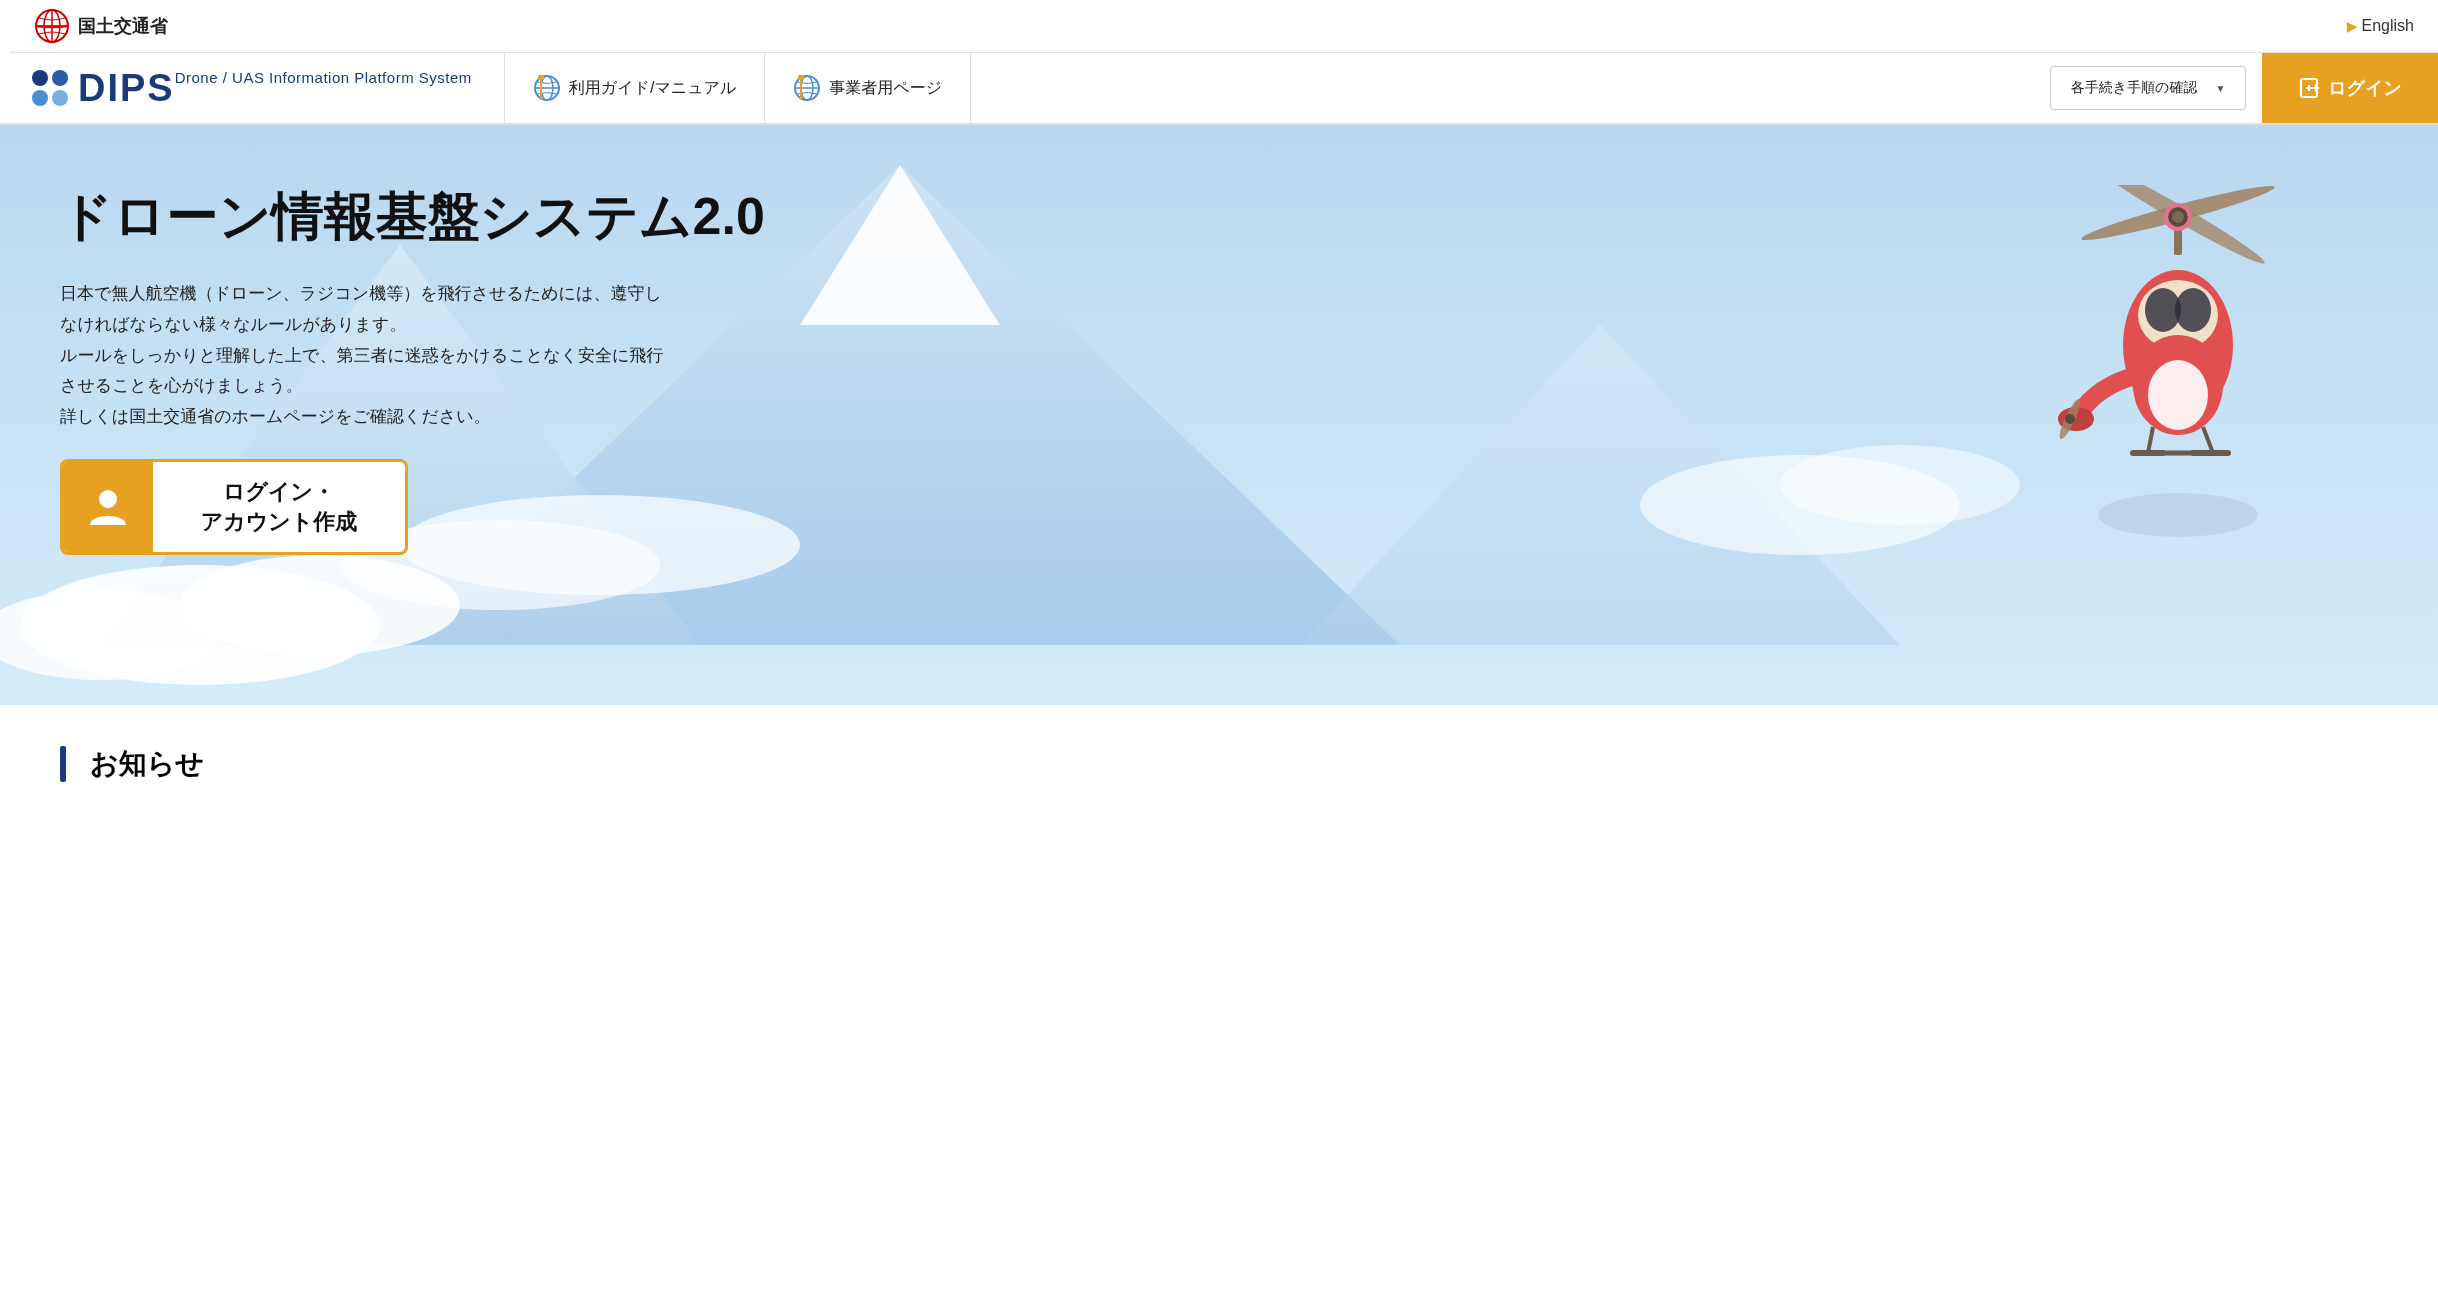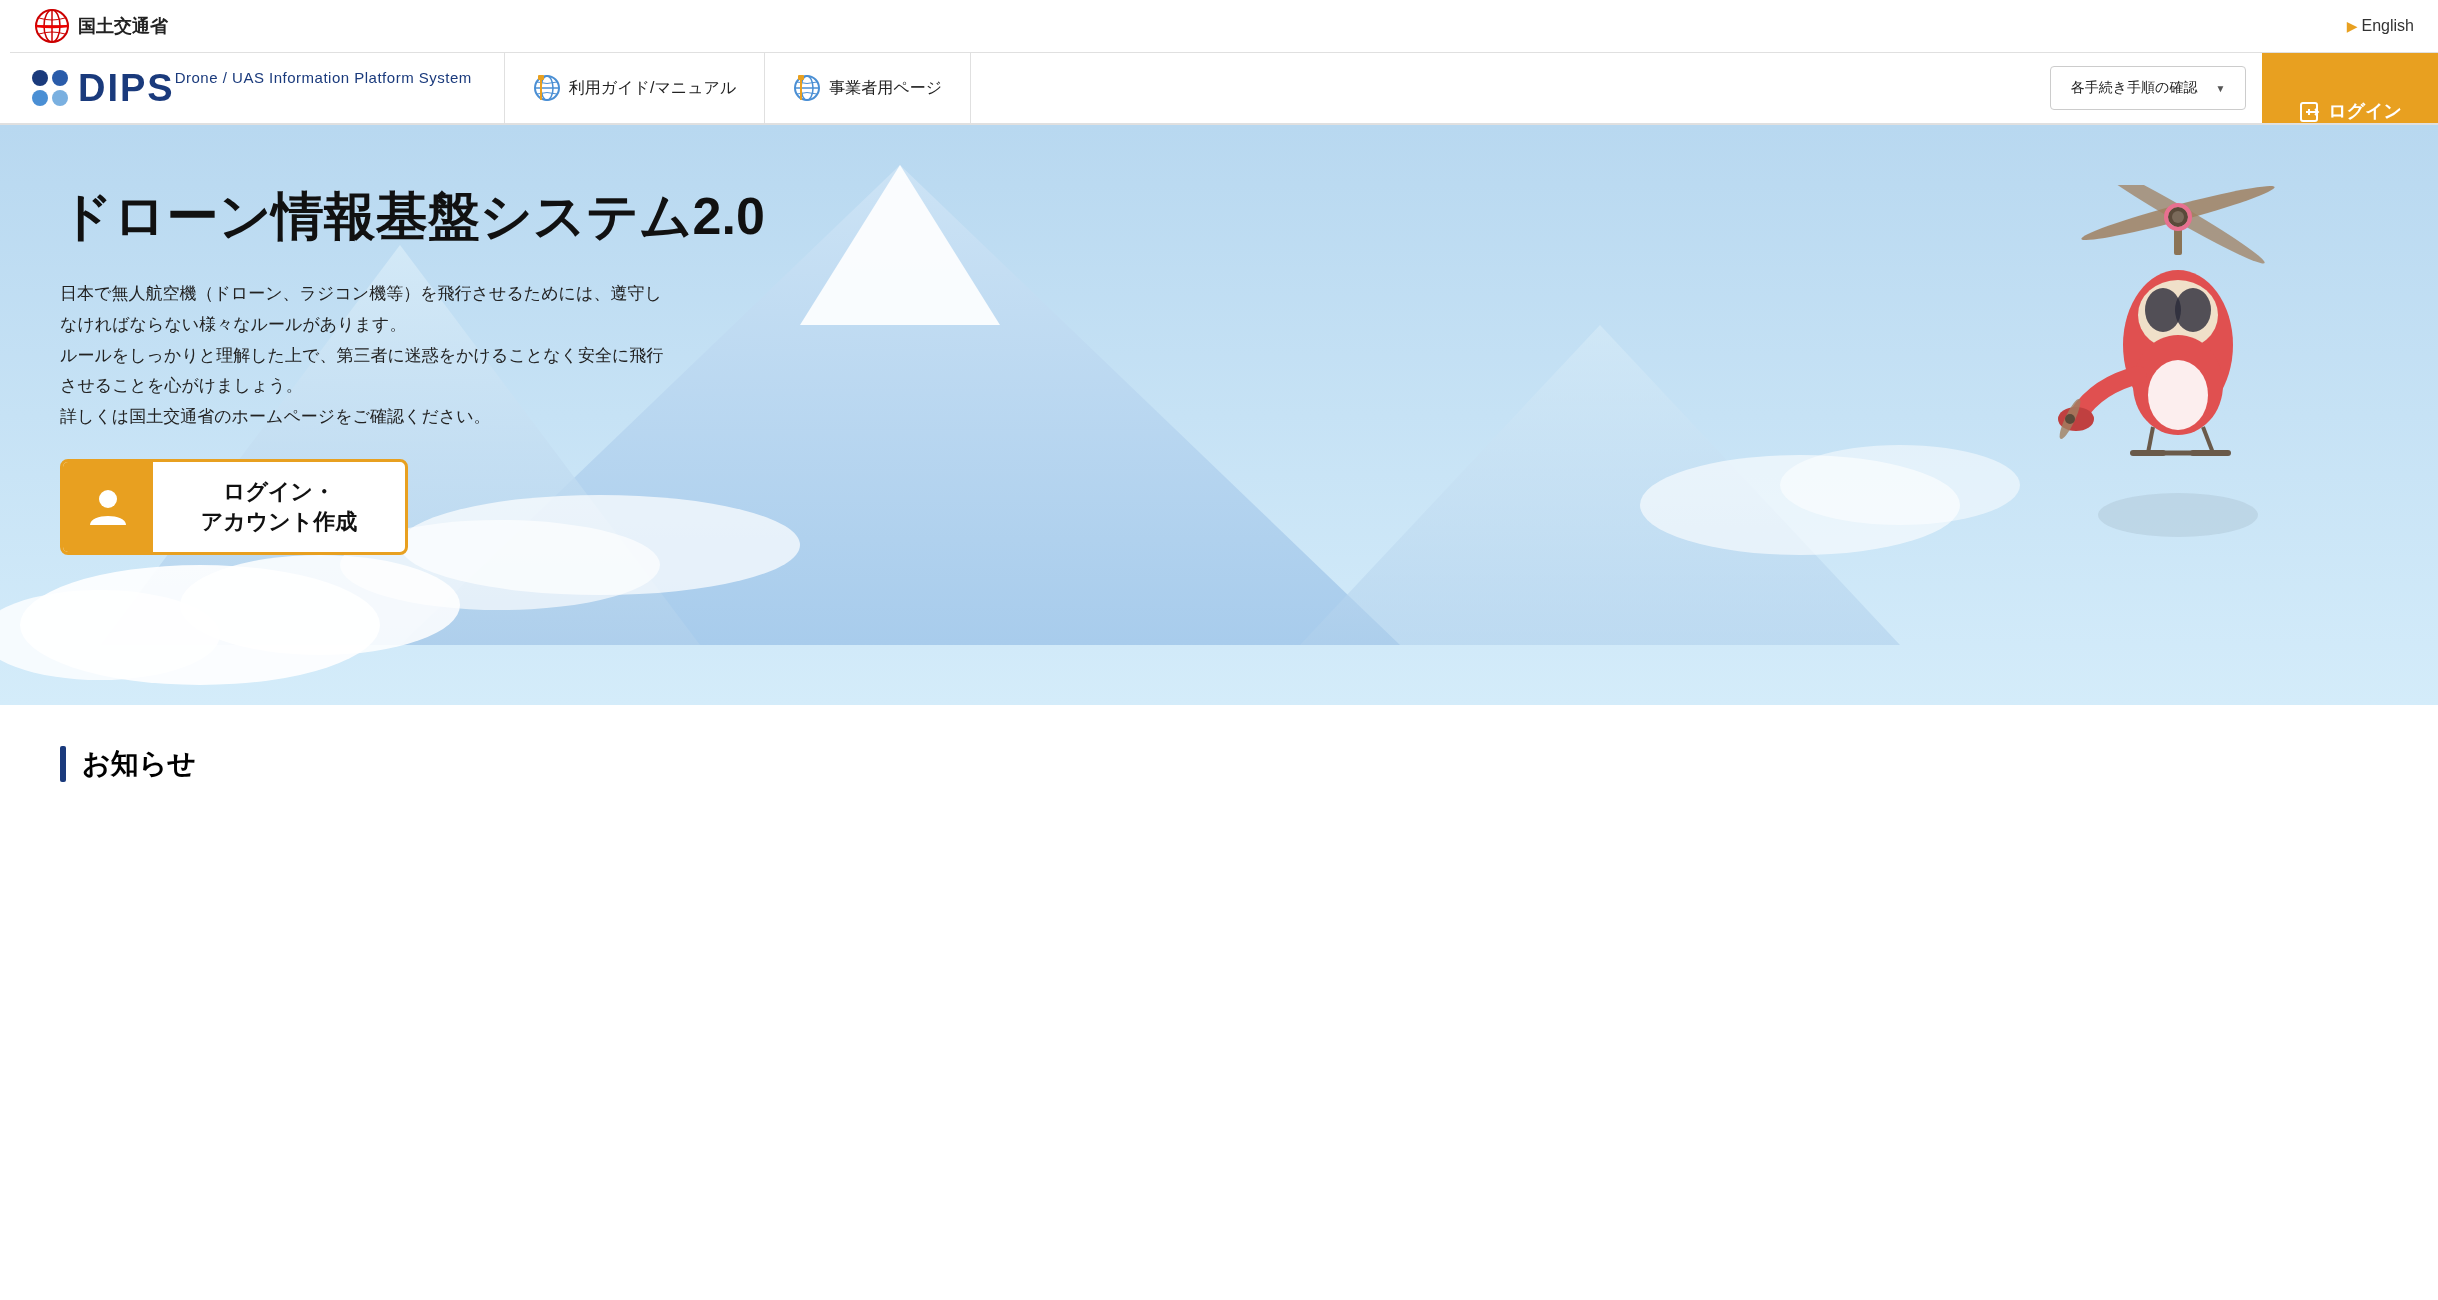--- a/index.html
+++ b/index.html
@@ -122,21 +122,21 @@
       font-size: 14px;
       color: #222;
       white-space: nowrap;
     }
     .chevron-down {
       font-size: 10px;
       color: #555;
     }
     .login-btn {
       display: flex;
-      align-items: flex-end;
+      align-items: center;
       justify-content: center;
       gap: 8px;
       background: #e8a020;
       color: #fff;
       font-size: 18px;
       font-weight: bold;
       padding: 0 36px;
       cursor: pointer;
       border: none;
       height: 100%;
@@ -219,21 +219,21 @@
     }
 
     
     .notice-section {
       padding: 40px 60px;
       background: #fff;
     }
     .section-title {
       display: flex;
       align-items: center;
-      gap: 0;
+      gap: 8px;
       font-size: 28px;
       font-weight: bold;
       margin-bottom: 16px;
     }
     .section-title-bar {
       width: 6px;
       height: 36px;
       background: #1a3a7c;
       margin-right: 16px;
       border-radius: 2px;

